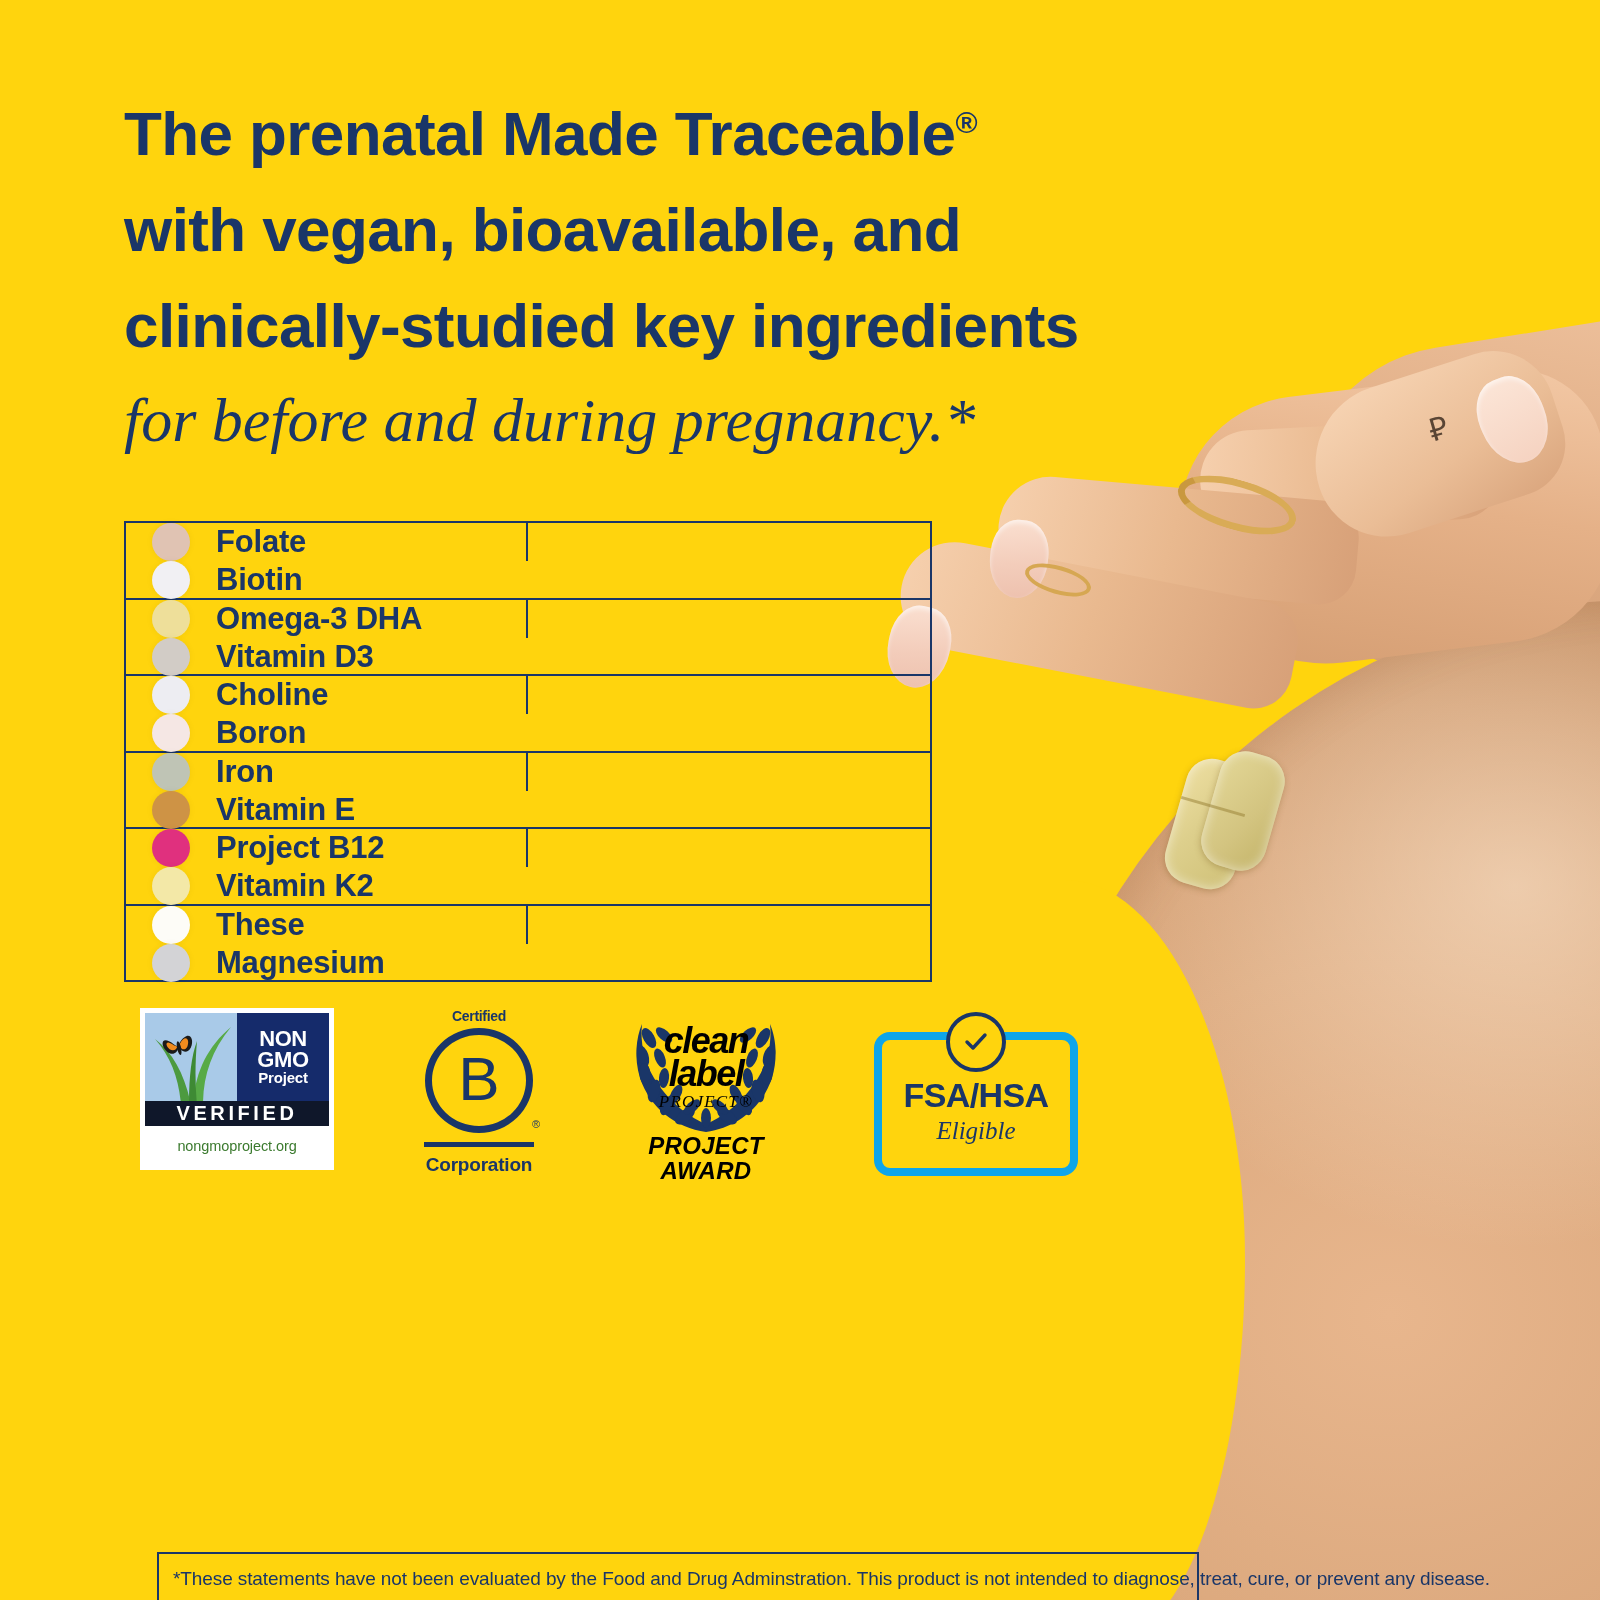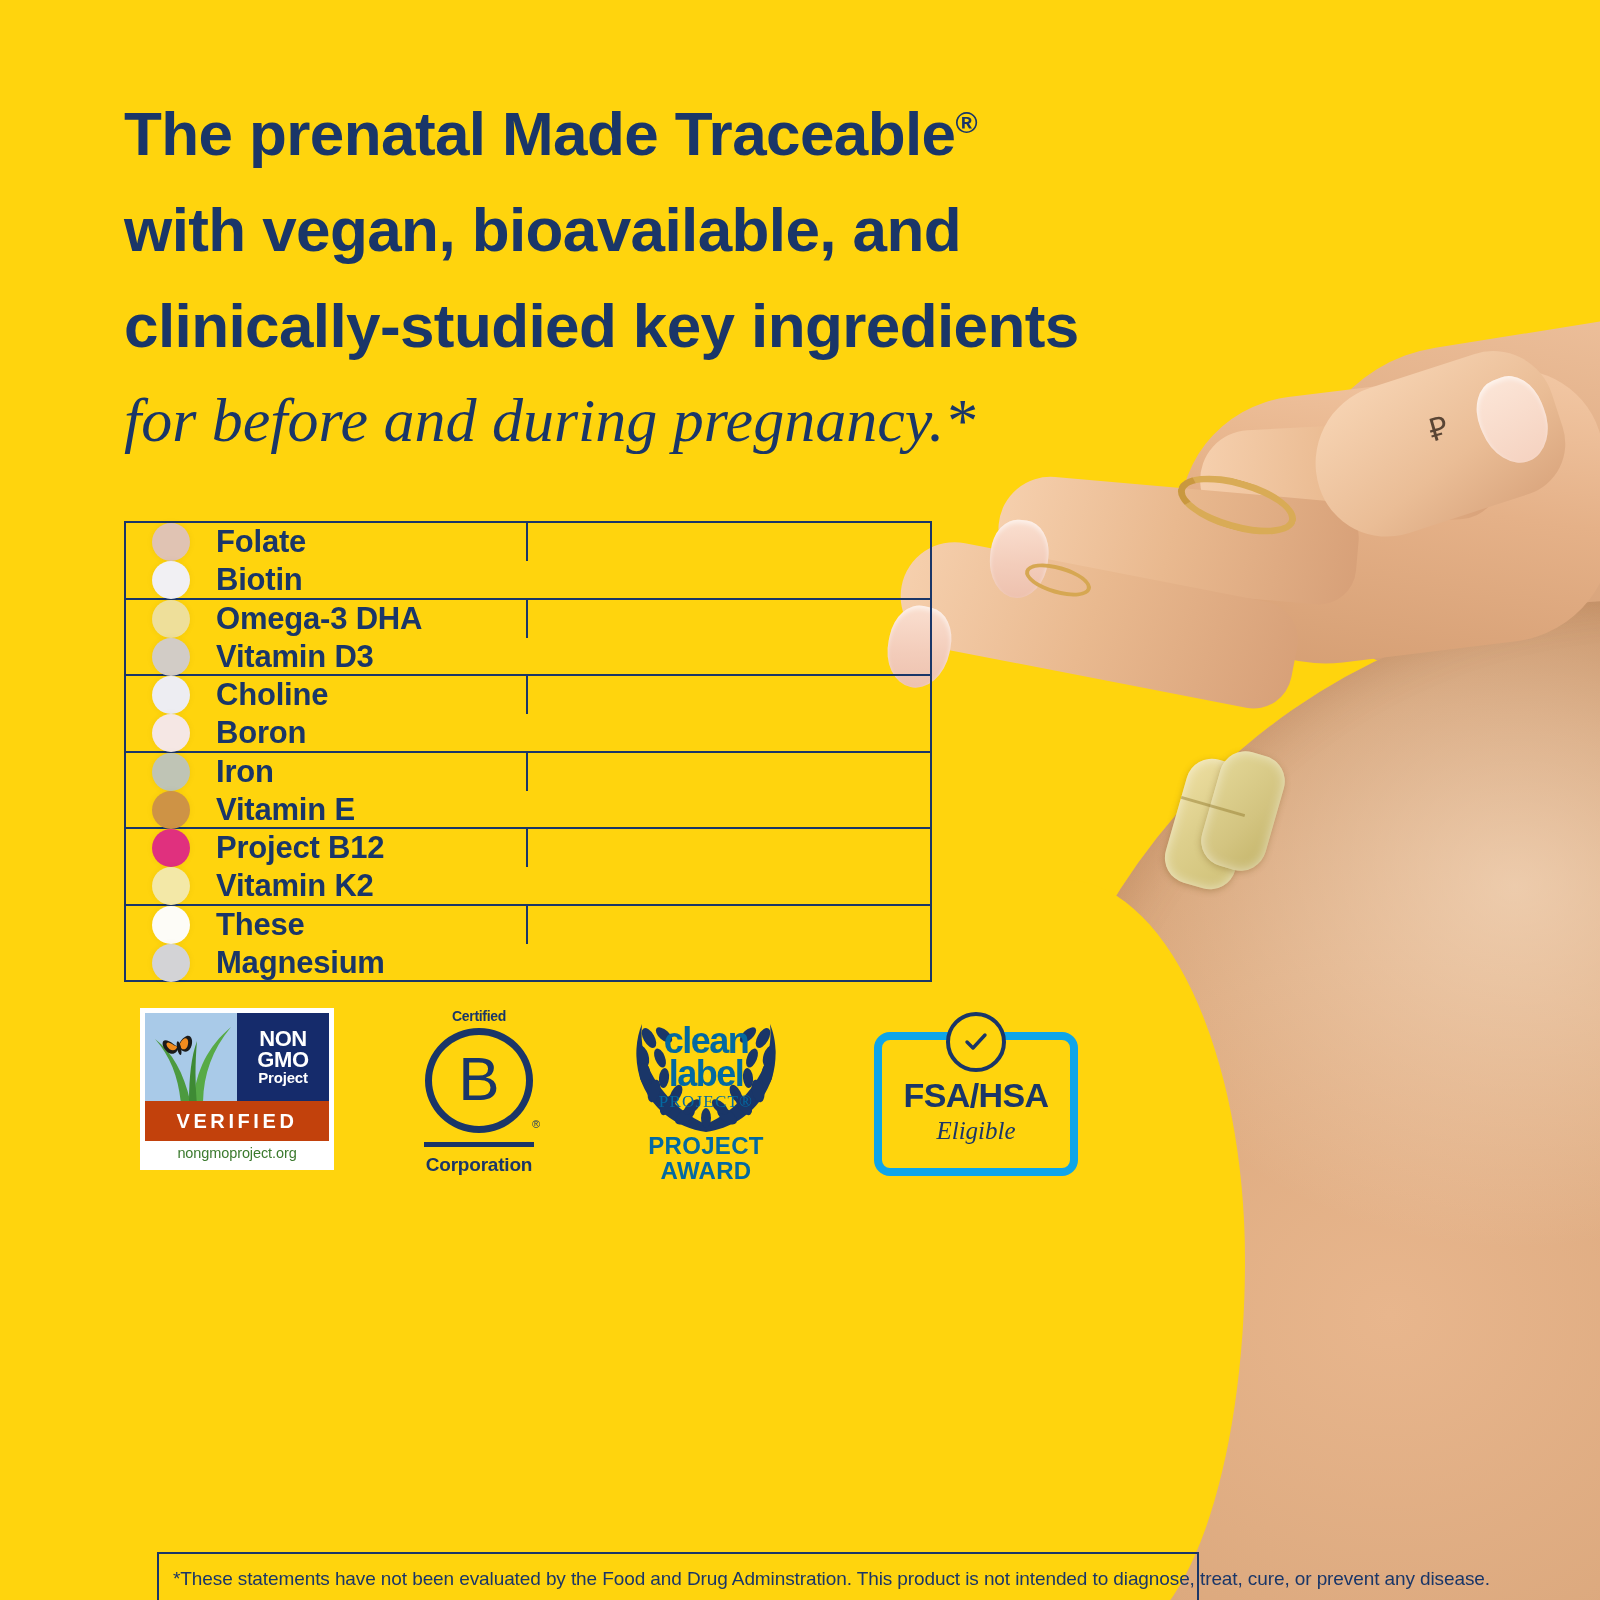--- a/index.html
+++ b/index.html
@@ -333,22 +333,22 @@
     display: flex;
     flex-direction: column;
     align-items: center;
     justify-content: center;
     line-height: 0.96;
   }
   .ng-navy .n1 { font-size: 22px; font-weight: 700; letter-spacing: -0.4px; }
   .ng-navy .n2 { font-size: 22px; font-weight: 700; letter-spacing: -0.4px; }
   .ng-navy .n3 { font-size: 15px; font-weight: 600; letter-spacing: -0.2px; margin-top: 1px;}
   .ng-verified {
-    height: 40px;
-    background: #c2410c;
+    height: 25px;
+    background: #0f172a;
     color: #fff;
     display: flex;
     align-items: center;
     justify-content: center;
     font-size: 20px;
     font-weight: 700;
     letter-spacing: 3.6px;
   }
   .ng-url {
     flex: 1;
@@ -385,21 +385,22 @@
   .bc-reg { position: absolute; right: -14px; bottom: -4px; font-size: 11px; }
   .bc-rule { width: 110px; height: 5px; background: #1A3668; margin-top: 9px; }
   .bc-corp { font-size: 19px; font-weight: 700; margin-top: 7px; letter-spacing: -0.2px;}
 
   
   .clp {
     width: 180px;
     height: 170px;
     margin-left: 46px;
     position: relative;
-    color: #0369a1;
+    color: #000000;
+    font-style: italic;
   }
   .clp-wreath { position: absolute; left: 0; top: 0; }
   .clp-text {
     position: absolute;
     left: 0; top: 16px; width: 100%;
     text-align: center;
     line-height: 0.93;
   }
   .clp-clean { font-size: 36px; font-weight: 700; letter-spacing: -1.5px; }
   .clp-label { font-size: 36px; font-weight: 700; letter-spacing: -1.5px; }

